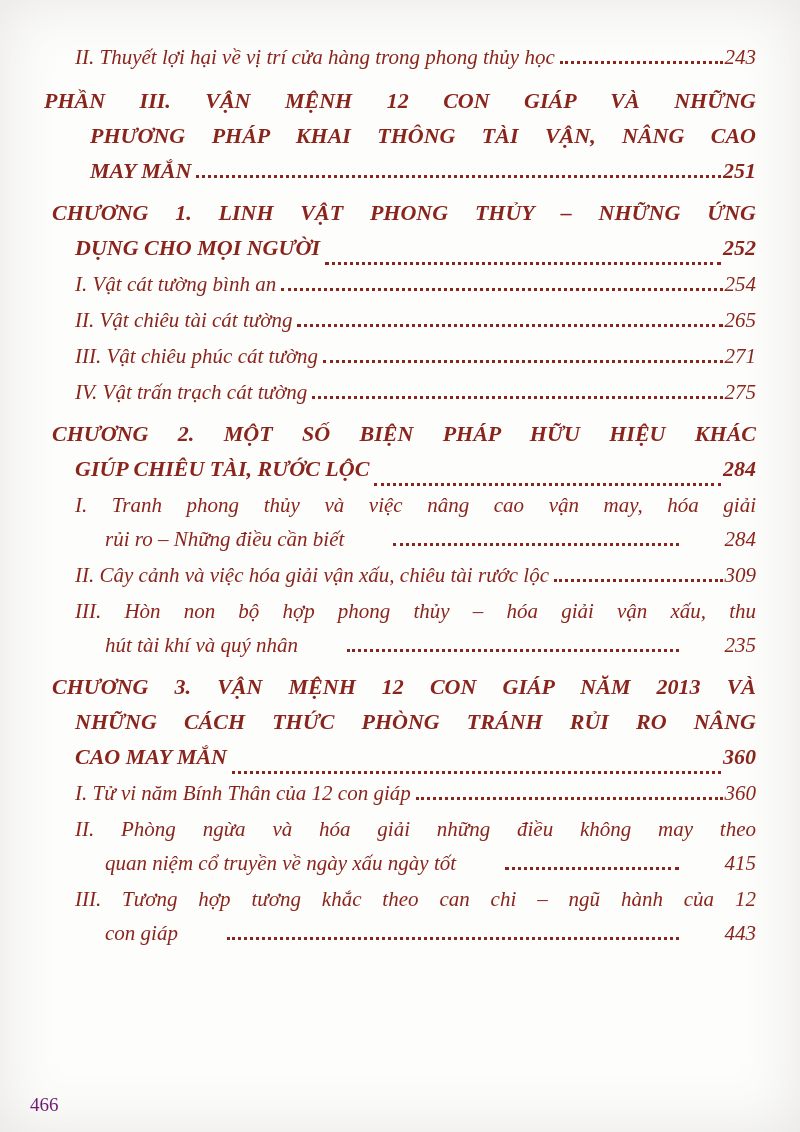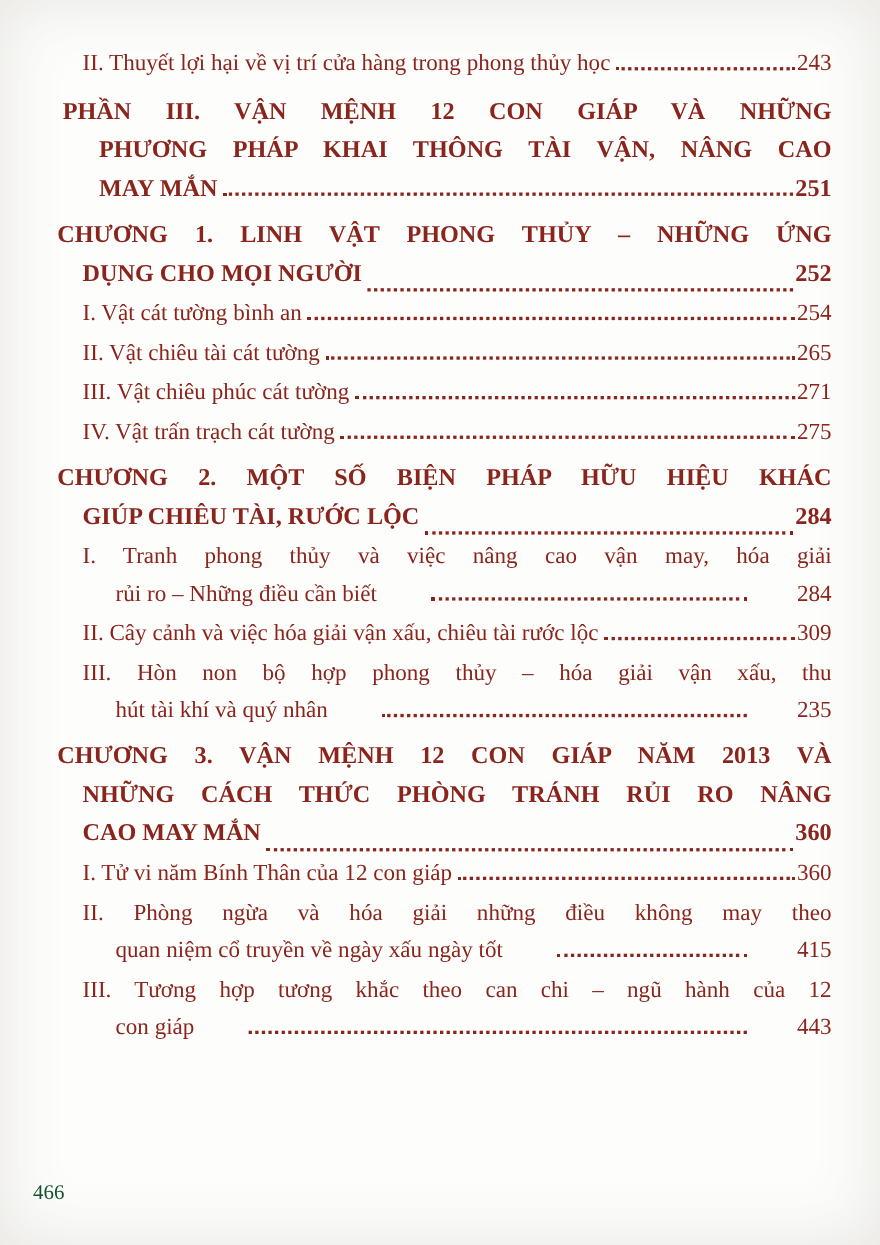--- a/index.html
+++ b/index.html
@@ -10,42 +10,42 @@
   }
   .page {
     width: 800px; height: 1132px;
     background: #fdfdfb;
     position: relative;
     overflow: hidden;
     box-shadow: inset 0 0 60px rgba(95, 85, 75, 0.14);
   }
   .toc { padding: 40px 44px 0 40px; color: #8a251d; }
   .entry { margin-bottom: 2px; }
-  .line { font-size: 21px; line-height: 34px; }
+  .line { font-size: 21px; line-height: 34px; font-style: italic; }
   .part .line, .chapter .line { font-weight: bold; font-size: 22px; line-height: 35px; }
   .part { margin-top: 9px; }
   .chapter { margin-top: 7px; }
   .fullline { text-align: justify; text-align-last: justify; }
   .lastline { display: flex; align-items: baseline; }
   .lastline .txt { white-space: nowrap; }
   .dots {
     flex: 1 1 auto; min-width: 10px;
     border-bottom: 3px dotted #8a251d;
     margin: 0 2px 0 5px;
   }
   .pg { white-space: nowrap; }
-  .part > .first { margin-left: 17px; }
+  .part > .first { margin-left: 4px; }
   .part > .cont { margin-left: 50px; }
   .chapter > .first { margin-left: 12px; }
   .chapter > .cont { margin-left: 35px; align-items: flex-end; }
   .item > .first { margin-left: 35px; }
   .item > .cont { margin-left: 65px; gap: 44px; }
   .folio {
-    position: absolute; left: 30px; bottom: 36px;
-    font-size: 19px; color: #14532d;
+    position: absolute; left: 30px; bottom: 16px;
+    font-size: 19px; color: #701a75;
   }
 </style>
 </head>
 <body>
 
 <div class="page">
   <div class="toc">
 
     <div class="entry item">
       <div class="line lastline first">

